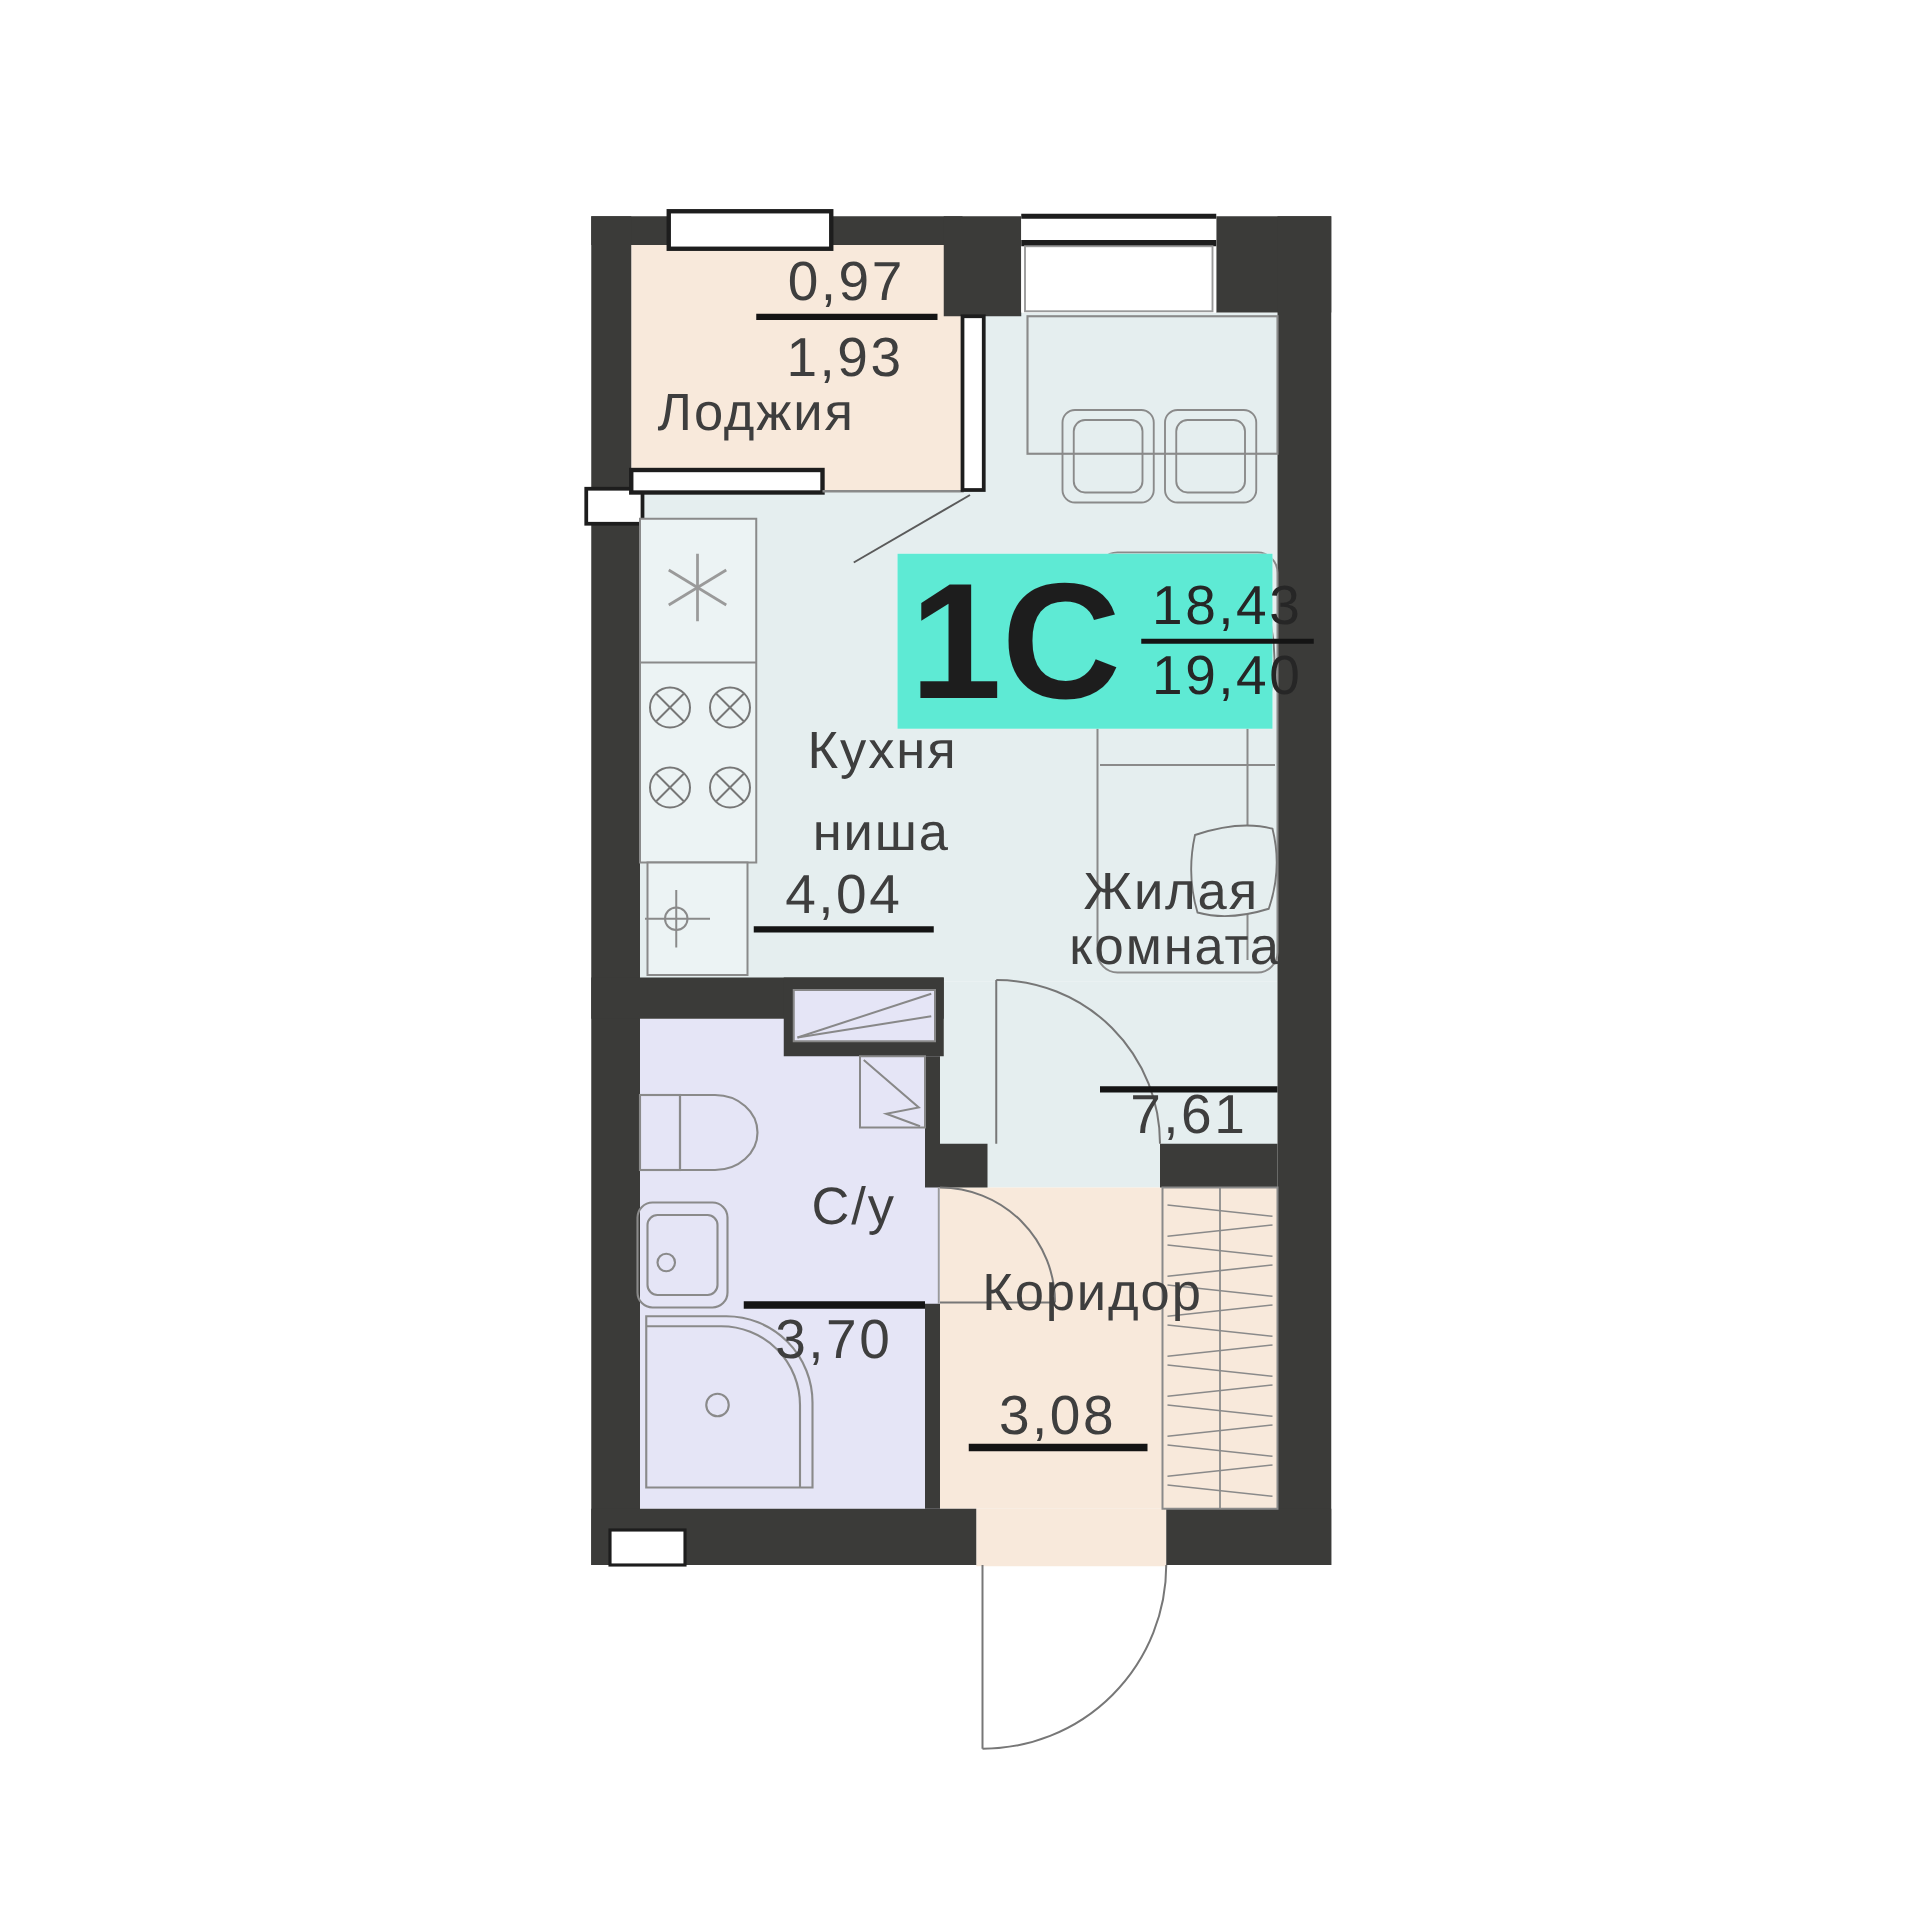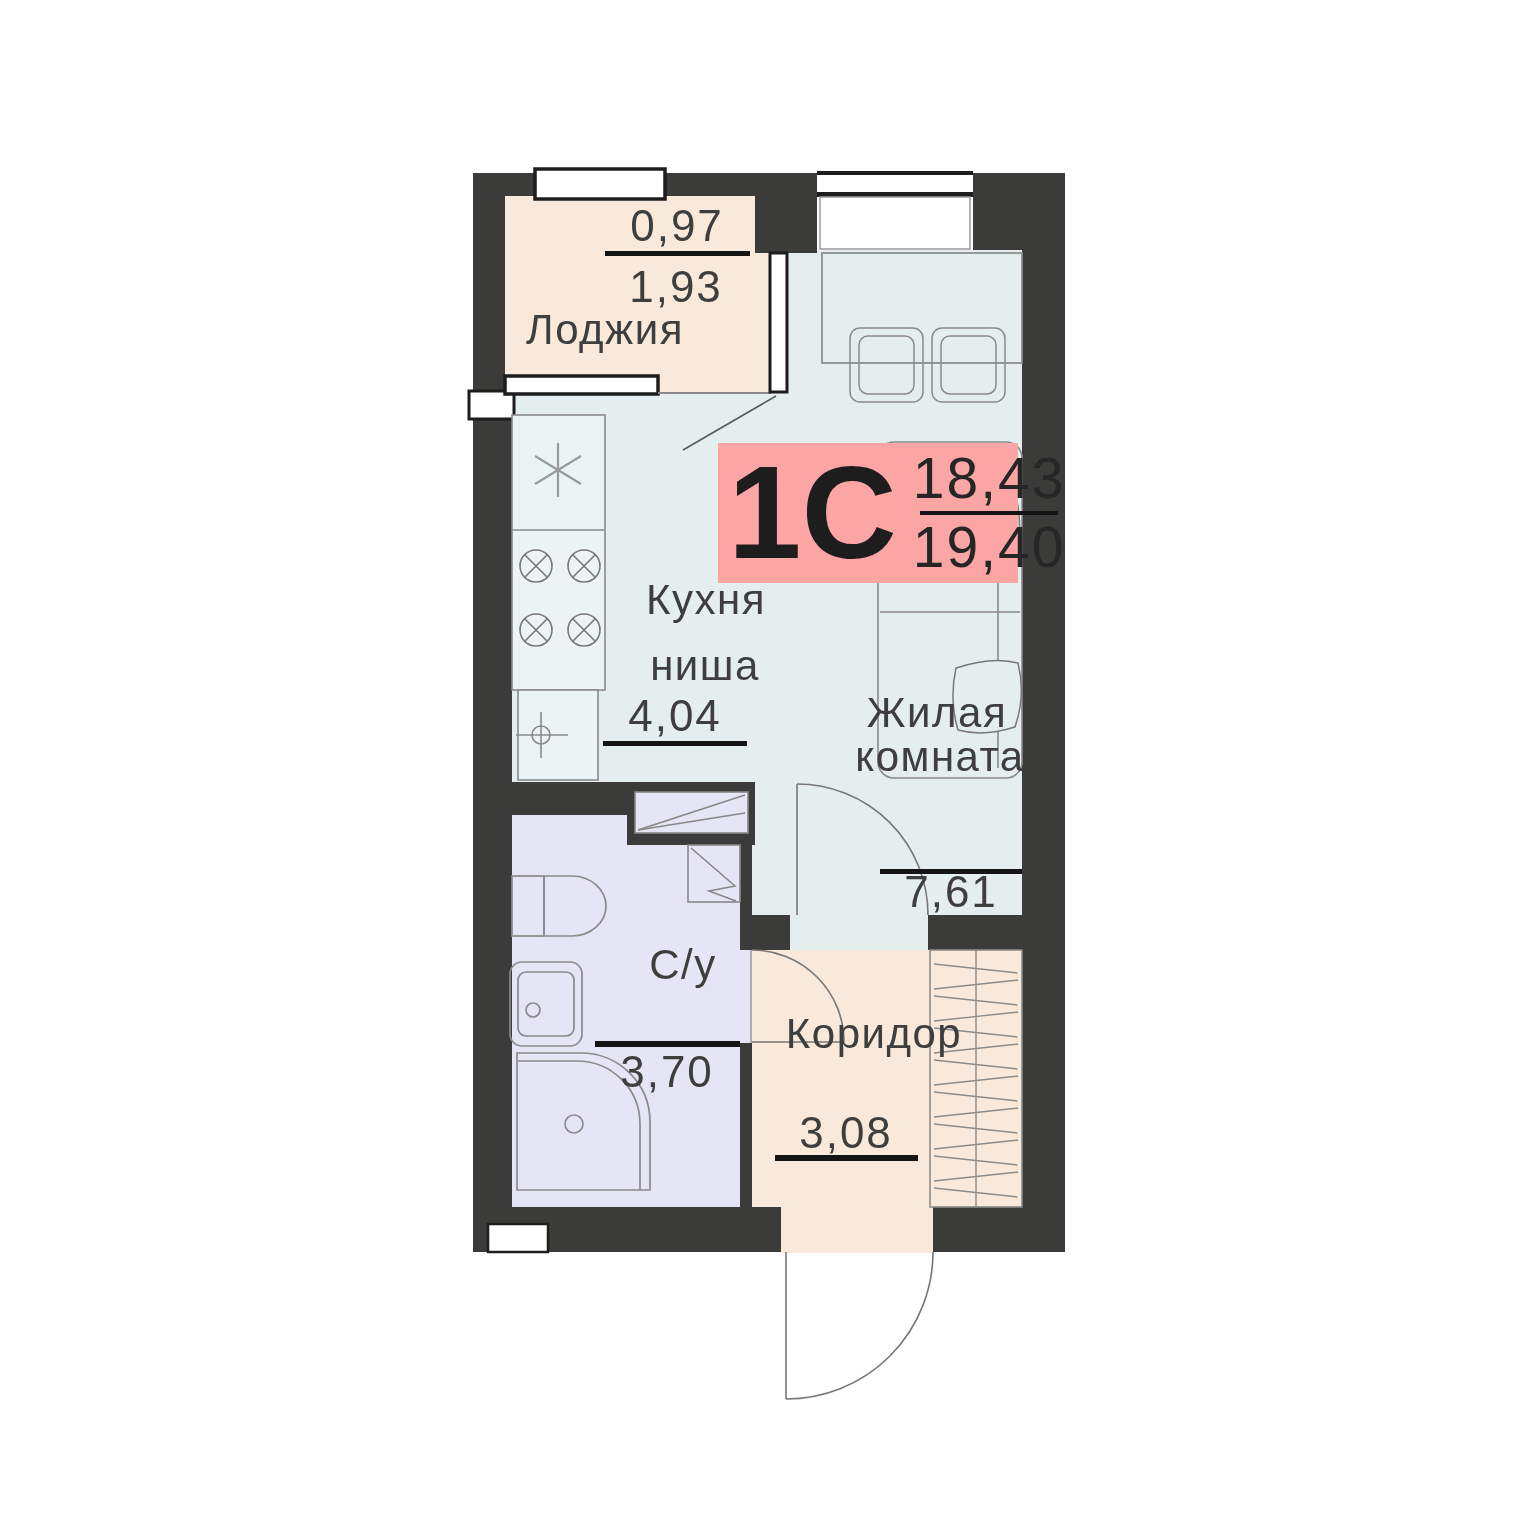--- a/index.html
+++ b/index.html
@@ -4,25 +4,25 @@
 <style>
   html,body{margin:0;padding:0;background:#ffffff;}
   .canvas{position:relative;width:1535px;height:1535px;background:#ffffff;overflow:hidden;
           font-family:"Liberation Sans", sans-serif;}
   svg{position:absolute;left:0;top:0;}
   .lbl{position:absolute;transform:translate(-50%,-50%);font-weight:300;color:#3e3e3e;
        letter-spacing:1.5px;white-space:nowrap;line-height:1;}
   .name{font-size:42px;margin-left:28px;}
   .num{font-size:44px;letter-spacing:2px;}
   .bar{position:absolute;background:#141414;}
-  .unitbox{position:absolute;left:718px;top:443px;width:300px;height:140px;background:#fca5a5;
+  .unitbox{position:absolute;left:718px;top:443px;width:300px;height:140px;background:#5eead4;
            display:flex;align-items:center;justify-content:flex-start;padding-left:10px;box-sizing:border-box;}
   .unitname{font-size:132px;font-weight:700;color:#1d1d1d;line-height:1;letter-spacing:0;}
   .unitfrac{margin-left:16px;display:flex;flex-direction:column;align-items:center;}
-  .unitnum{font-size:57px;font-weight:300;color:#262626;line-height:1;letter-spacing:2px;}
+  .unitnum{font-size:44px;font-weight:300;color:#262626;line-height:1;letter-spacing:2px;}
   .unitline{width:138px;height:4px;background:#141414;margin:4px 0;}
 </style>
 </head>
 <body>
 
 <div class="canvas">
 
 <svg width="1535" height="1535" viewBox="0 0 1535 1535">
 
   <rect x="505" y="196" width="266" height="196" fill="#f8e9db"></rect>

